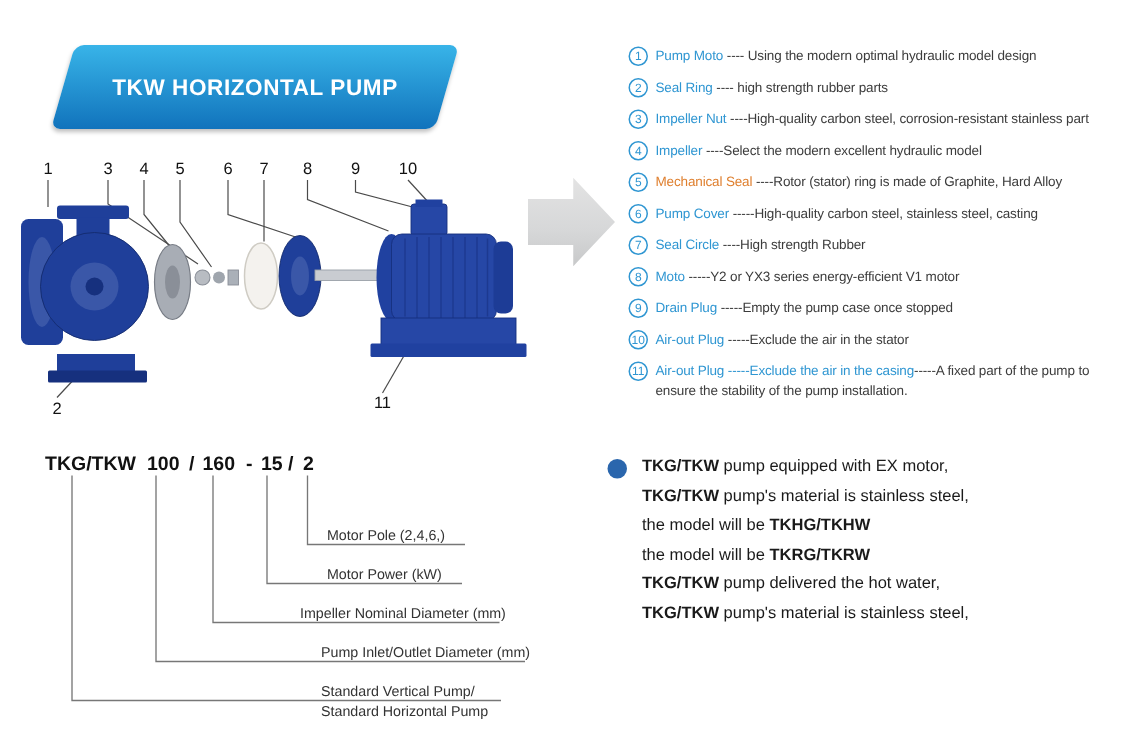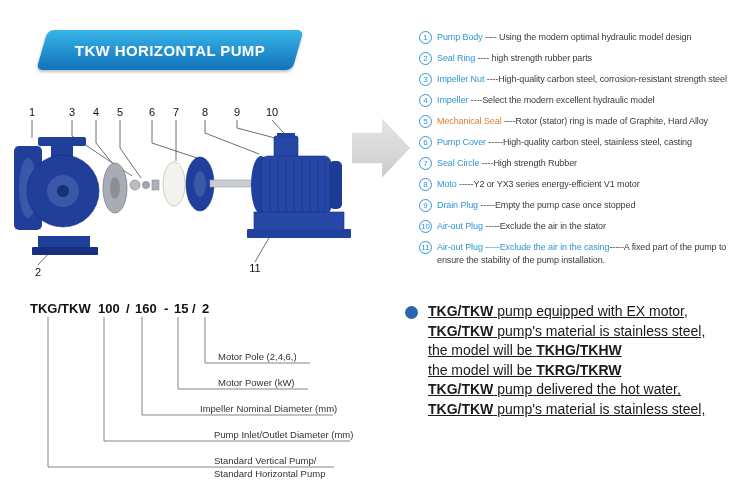--- a/index.html
+++ b/index.html
@@ -3,21 +3,21 @@
 <meta charset="utf-8">
 <style>
   * { margin:0; padding:0; box-sizing:border-box; }
   html,body { background:#fff; }
   body {
     width:756px; height:500px; position:relative; overflow:hidden;
     font-family:"Liberation Sans", sans-serif; color:#222;
   }
 
   
-  .banner { position:absolute; left:42px; top:30px; width:256px; height:40px;
+  .banner { position:absolute; left:42px; top:30px; width:256px; height:56px;
             display:flex; align-items:center; justify-content:center; }
   .banner::before { content:""; position:absolute; inset:0;
             background:linear-gradient(180deg, var(--banner-start), var(--banner-end));
             transform:skewX(-16deg); border-radius:6px;
             box-shadow:0 2px 3px rgba(0,0,0,.25); }
   .banner .banner-text { position:relative; color:#fff; font-weight:bold;
             font-size:15px; letter-spacing:.4px; }
 
   
   .diagram { position:absolute; left:8px; top:88px; width:345px; height:205px; }
@@ -46,21 +46,21 @@
   .model-code { position:absolute; left:18px; top:293px; width:400px; height:200px; }
   .model-code svg { width:100%; height:100%; }
   .code-part { font-size:13px; font-weight:bold; fill:#111; font-family:"Liberation Sans",sans-serif; }
   .code-label { font-size:9.5px; fill:#333; font-family:"Liberation Sans",sans-serif; }
   .code-line { stroke:#777; stroke-width:.9; fill:none; }
 
   
   .notes { position:absolute; left:402px; top:302px; width:352px; padding-left:26px; }
   .note-bullet { position:absolute; left:3px; top:4px; width:13px; height:13px;
           border-radius:50%; background:var(--note-bullet); }
-  .nline { height:19.6px; line-height:19.6px; font-size:14px; color:#1a1a1a; white-space:pre;text-decoration:underline; }
+  .nline { height:19.6px; line-height:19.6px; font-size:11px; color:#1a1a1a; white-space:pre; }
   .nline b { font-weight:bold; }
 </style>
 </head>
 <body>
 
 <div class="banner">
   <span class="banner-text">TKW HORIZONTAL PUMP</span>
 </div>
 
 <div class="diagram">
@@ -149,29 +149,29 @@
       <text class="num-label" x="247" y="184">11</text>
     </g>
   </svg>
 </div>
 
 <div class="big-arrow"></div>
 
 <div class="parts-list">
   <div class="part">
     <span class="pnum">1</span>
-    <span class="ptext"><span class="pname">Pump Body</span><span class="pdesc"> ---- Using the modern optimal hydraulic model design</span></span>
+    <span class="ptext"><span class="pname">Pump Moto</span><span class="pdesc"> ---- Using the modern optimal hydraulic model design</span></span>
   </div>
   <div class="part">
     <span class="pnum">2</span>
     <span class="ptext"><span class="pname">Seal Ring</span><span class="pdesc"> ---- high strength rubber parts</span></span>
   </div>
   <div class="part">
     <span class="pnum">3</span>
-    <span class="ptext"><span class="pname">Impeller Nut</span><span class="pdesc"> ----High-quality carbon steel, corrosion-resistant strength steel</span></span>
+    <span class="ptext"><span class="pname">Impeller Nut</span><span class="pdesc"> ----High-quality carbon steel, corrosion-resistant stainless part</span></span>
   </div>
   <div class="part">
     <span class="pnum">4</span>
     <span class="ptext"><span class="pname">Impeller</span><span class="pdesc"> ----Select the modern excellent hydraulic model</span></span>
   </div>
   <div class="part">
     <span class="pnum">5</span>
     <span class="ptext"><span class="pname alt">Mechanical Seal</span><span class="pdesc"> ----Rotor (stator) ring is made of Graphite, Hard Alloy</span></span>
   </div>
   <div class="part">

